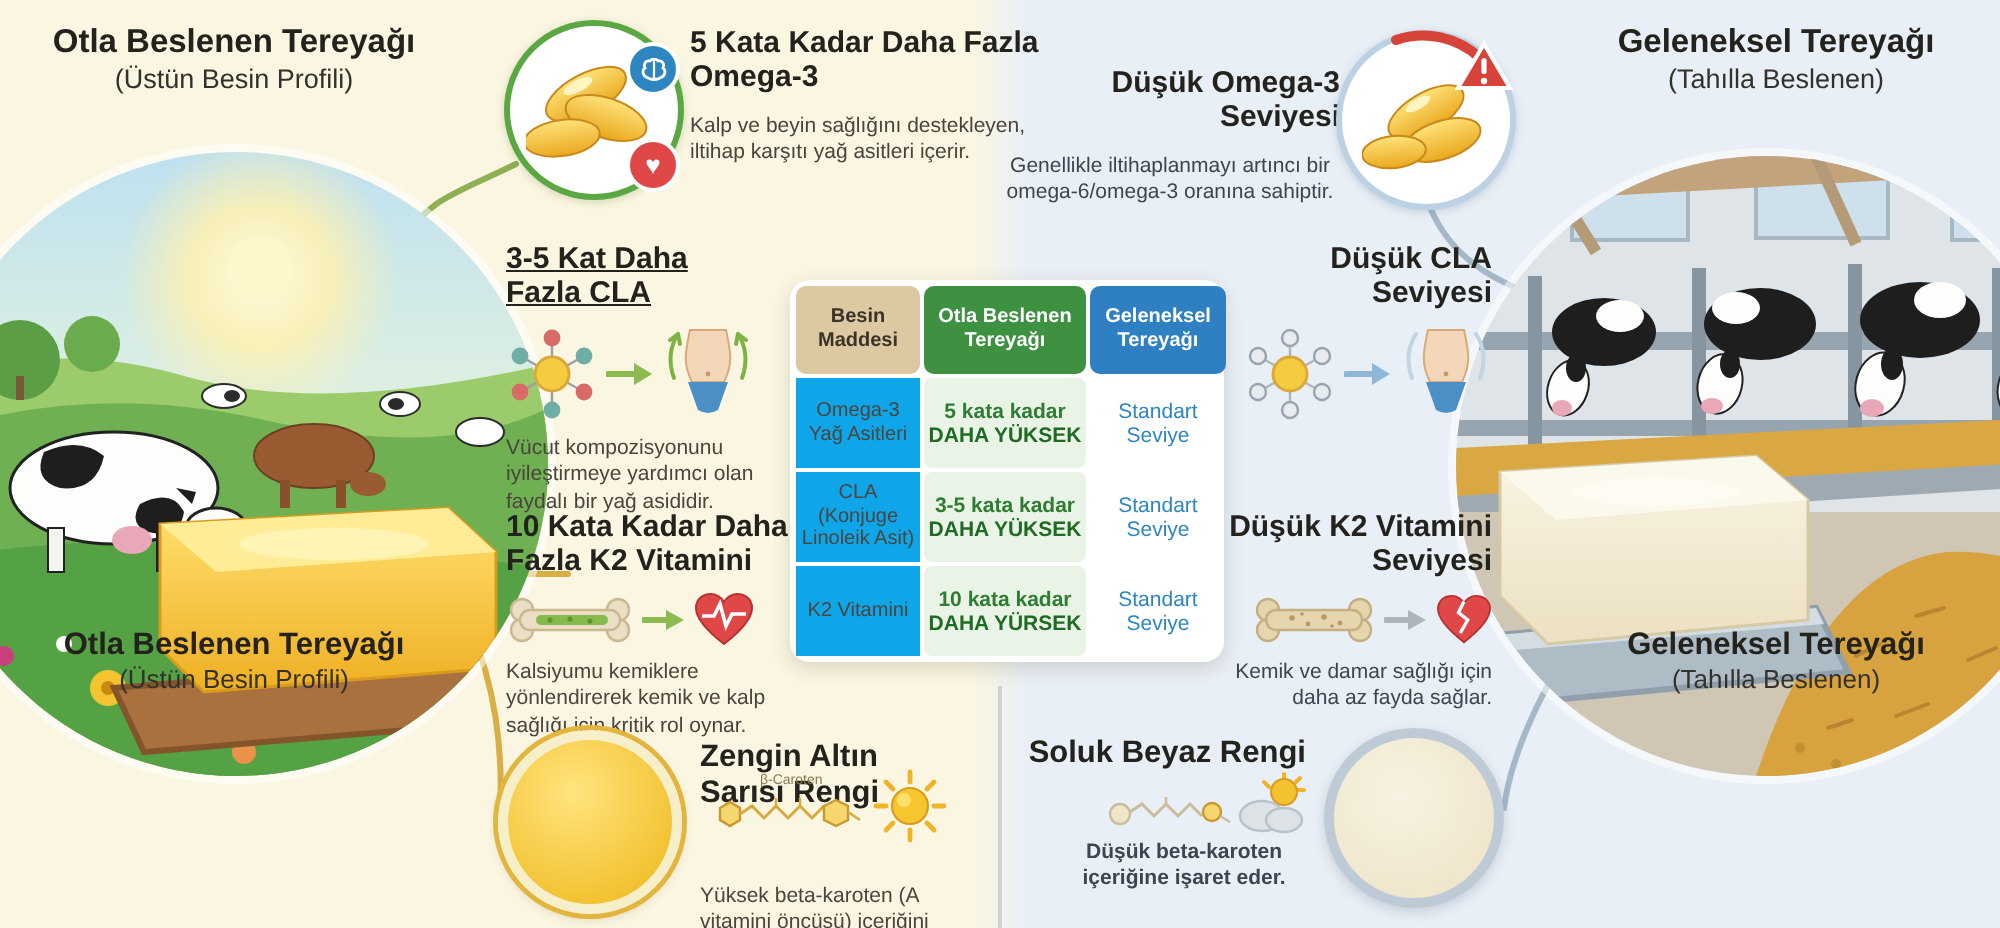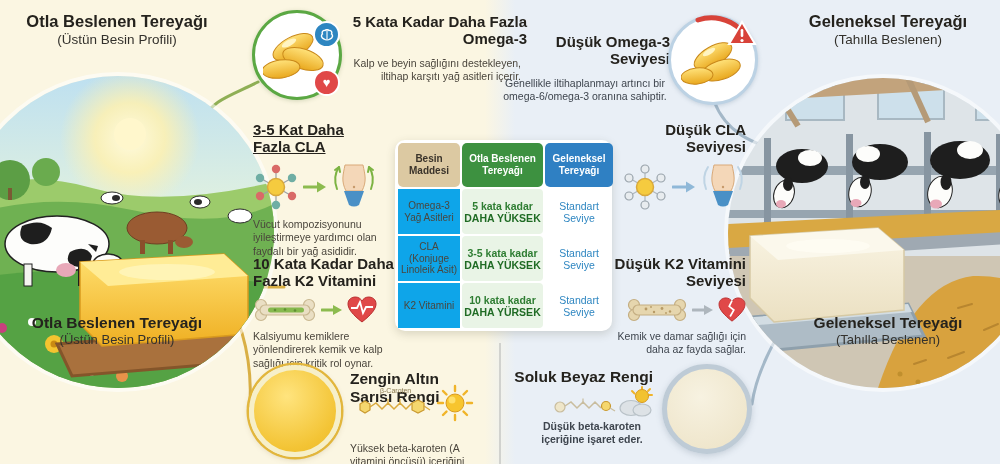--- a/index.html
+++ b/index.html
@@ -160,21 +160,21 @@
     <div class="abs badge" style="left:58px;top:8px;width:23px;height:23px;background:#2E86C1;border:2px solid #fff;">
       <svg width="14" height="12" viewBox="0 0 14 12">
           <path d="M4 10 C1 9 1 6 2.5 5 C1.5 3 3 1 5 1.5 C6 0.2 8 0.2 9 1.5 C11 1 12.5 3 11.5 5 C13 6 13 9 10 10 C8.5 11 5.5 11 4 10 Z" fill="none" stroke="#fff" stroke-width="1.4"></path>
           <path d="M7 1 L7 10" stroke="#fff" stroke-width="1.1"></path>
         </svg>
     </div>
     <div class="abs badge" style="left:58px;top:56px;width:23px;height:23px;background:#E04848;border:2px solid #fff;">
       <span style="color:#fff;font-size:13px;line-height:1;">♥</span>
     </div>
   </div>
-  <div class="abs" style="left:345px;top:13px;width:182px;text-align:right;">
+  <div class="abs" style="left:345px;top:13px;width:182px;">
     <div class="hd">5 Kata Kadar Daha Fazla Omega-3</div>
     <div class="bd" style="margin-top:9px;width:176px;">Kalp ve beyin sağlığını destekleyen, iltihap karşıtı yağ asitleri içerir.</div>
   </div>
 
   <div class="abs" style="left:253px;top:121px;width:148px;">
     <div class="hd" style="width:120px;text-decoration:underline;">3-5 Kat Daha Fazla CLA</div>
     <div class="iconrow" style="margin-top:7px;">
       <svg width="46" height="46" viewBox="0 0 46 46">
         <g stroke="#9aa0a6" stroke-width="1.2">
           <line x1="23" y1="23" x2="23" y2="5"></line>

